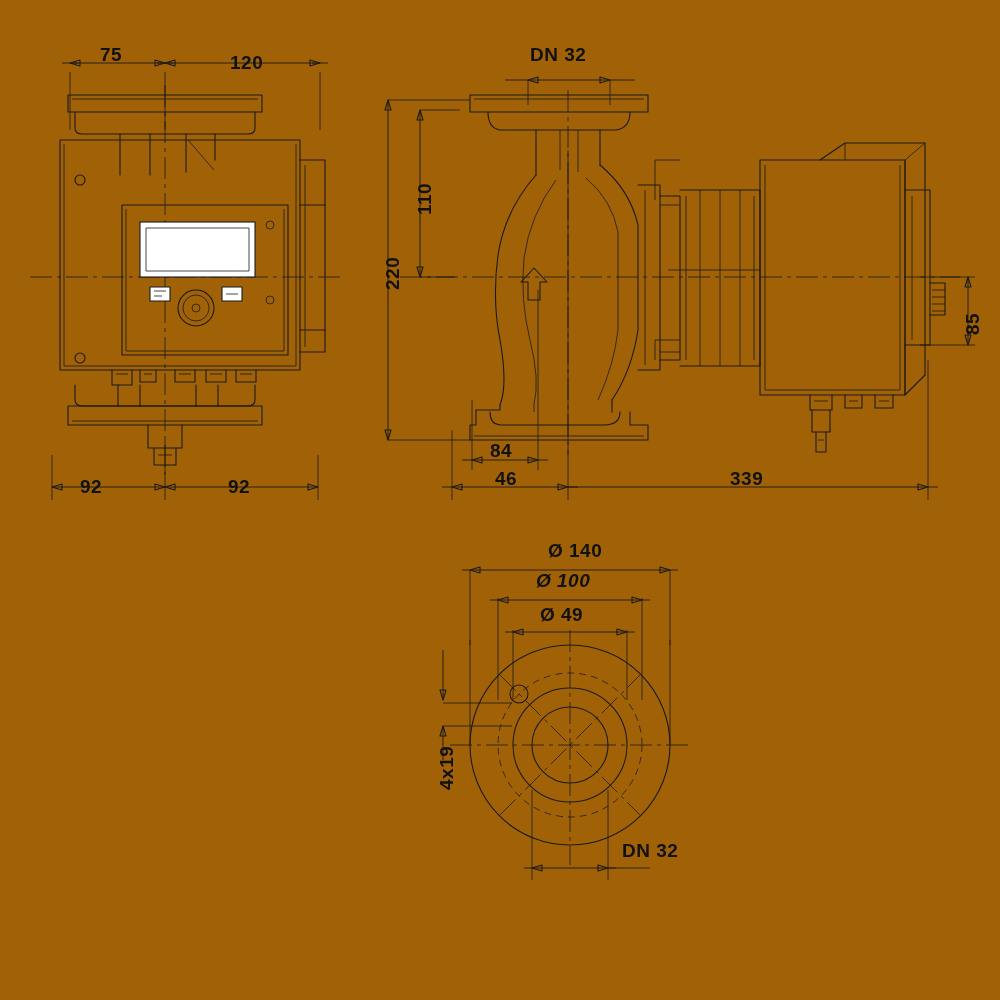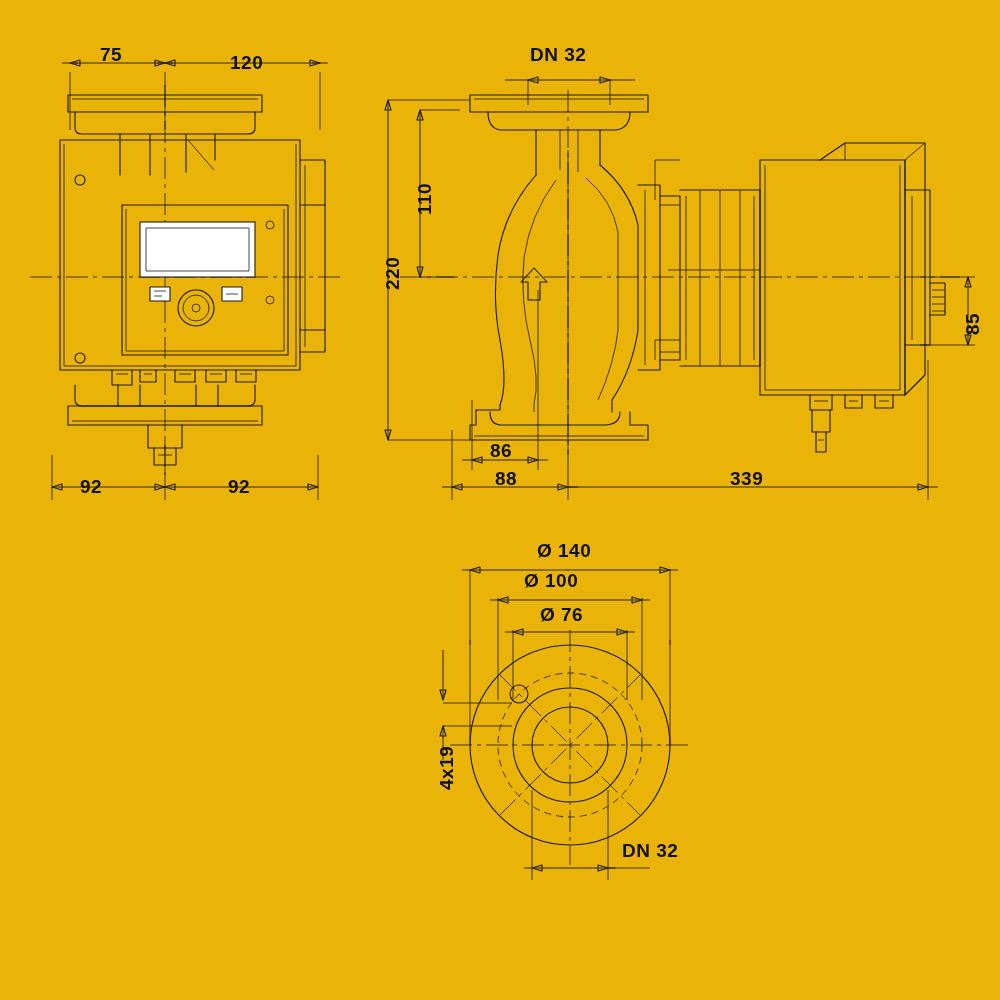--- a/index.html
+++ b/index.html
@@ -7,21 +7,21 @@
     padding: 0;
     background: #ffffff;
   }
   body {
     font-family: "Liberation Sans", sans-serif;
   }
   #sheet {
     position: relative;
     width: 1000px;
     height: 1000px;
-    background: #eab308;
+    background: #a16207;
     overflow: hidden;
   }
   svg.drawing {
     position: absolute;
     left: 0;
     top: 0;
     width: 1000px;
     height: 1000px;
   }
   .ln {
@@ -324,23 +324,23 @@
 
   <div class="dimtext" style="left:100px; top:44px;">75</div>
   <div class="dimtext" style="left:230px; top:52px;">120</div>
   <div class="dimtext" style="left:80px; top:476px;">92</div>
   <div class="dimtext" style="left:228px; top:476px;">92</div>
 
   <div class="dimtext" style="left:530px; top:44px;">DN 32</div>
   <div class="dimtext rot" style="left:414px; top:215px;">110</div>
   <div class="dimtext rot" style="left:382px; top:290px;">220</div>
   <div class="dimtext rot" style="left:962px; top:335px;">85</div>
-  <div class="dimtext" style="left:490px; top:440px;">86</div>
-  <div class="dimtext" style="left:495px; top:468px;">88</div>
+  <div class="dimtext" style="left:490px; top:440px;">84</div>
+  <div class="dimtext" style="left:495px; top:468px;">46</div>
   <div class="dimtext" style="left:730px; top:468px;">339</div>
 
-  <div class="dimtext" style="left:537px; top:540px;text-align:right;">Ø 140</div>
-  <div class="dimtext" style="left:524px; top:570px;">Ø 100</div>
-  <div class="dimtext" style="left:540px; top:604px;">Ø 76</div>
+  <div class="dimtext" style="left:548px; top:540px;text-align:right;">Ø 140</div>
+  <div class="dimtext" style="left:536px; top:570px;font-style:italic;">Ø 100</div>
+  <div class="dimtext" style="left:540px; top:604px;">Ø 49</div>
   <div class="dimtext rot" style="left:436px; top:790px;">4x19</div>
   <div class="dimtext" style="left:622px; top:840px;">DN 32</div>
 
 </div>
 
 </body></html>

